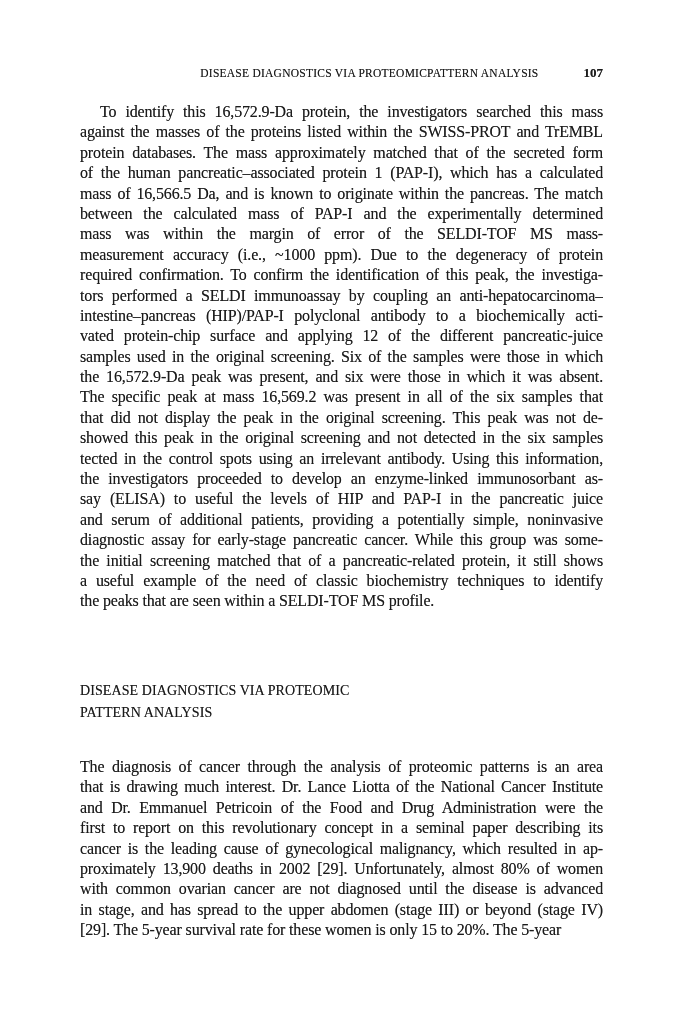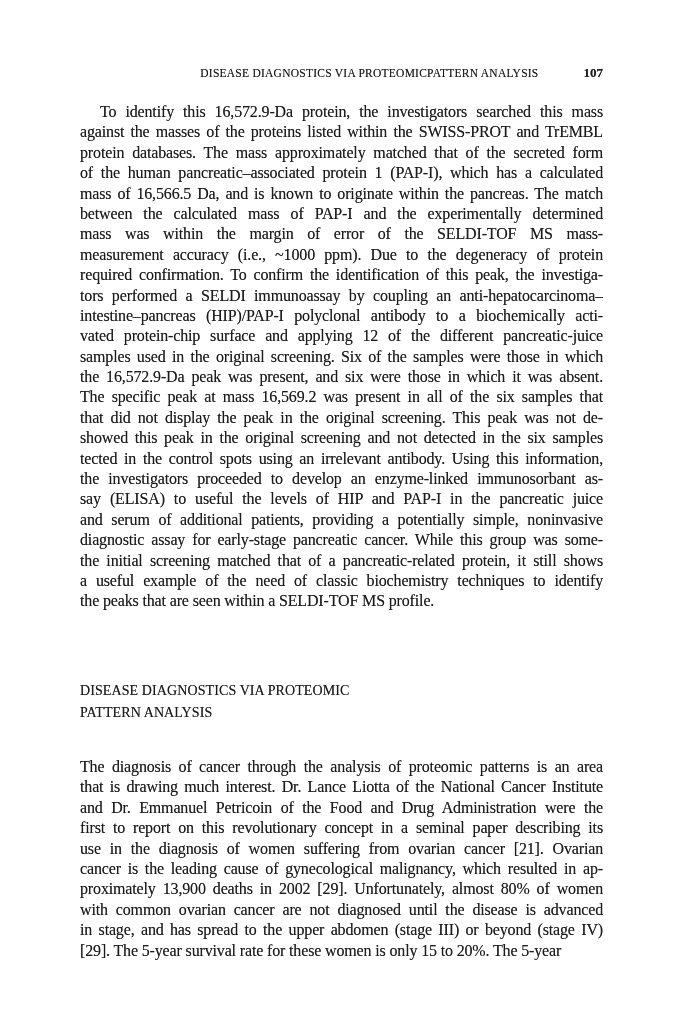--- a/index.html
+++ b/index.html
@@ -113,21 +113,20 @@
   <div class="section-heading">
       <div class="line">DISEASE DIAGNOSTICS VIA PROTEOMIC</div>
       <div class="line last">PATTERN ANALYSIS</div>
     </div>
 
   <div class="para para2">
       <div class="line">The diagnosis of cancer through the analysis of proteomic patterns is an area</div>
       <div class="line">that is drawing much interest. Dr. Lance Liotta of the National Cancer Institute</div>
       <div class="line">and Dr. Emmanuel Petricoin of the Food and Drug Administration were the</div>
       <div class="line">first to report on this revolutionary concept in a seminal paper describing its</div>
-      <div class="line">use in the diagnosis of women suffering from ovarian cancer [21]. Ovarian</div>
       <div class="line">cancer is the leading cause of gynecological malignancy, which resulted in ap-</div>
       <div class="line">proximately 13,900 deaths in 2002 [29]. Unfortunately, almost 80% of women</div>
       <div class="line">with common ovarian cancer are not diagnosed until the disease is advanced</div>
       <div class="line">in stage, and has spread to the upper abdomen (stage III) or beyond (stage IV)</div>
       <div class="line last">[29]. The 5-year survival rate for these women is only 15 to 20%. The 5-year</div>
     </div>
 
 </div>
 
 </body></html>

